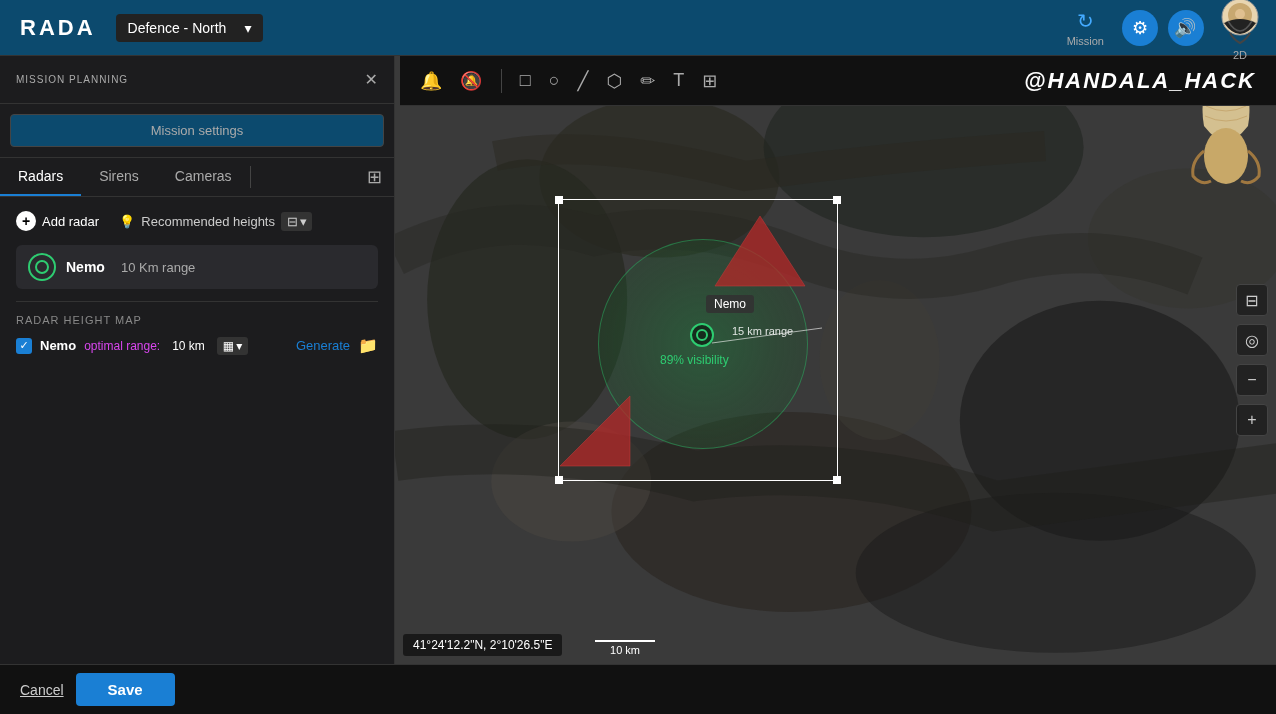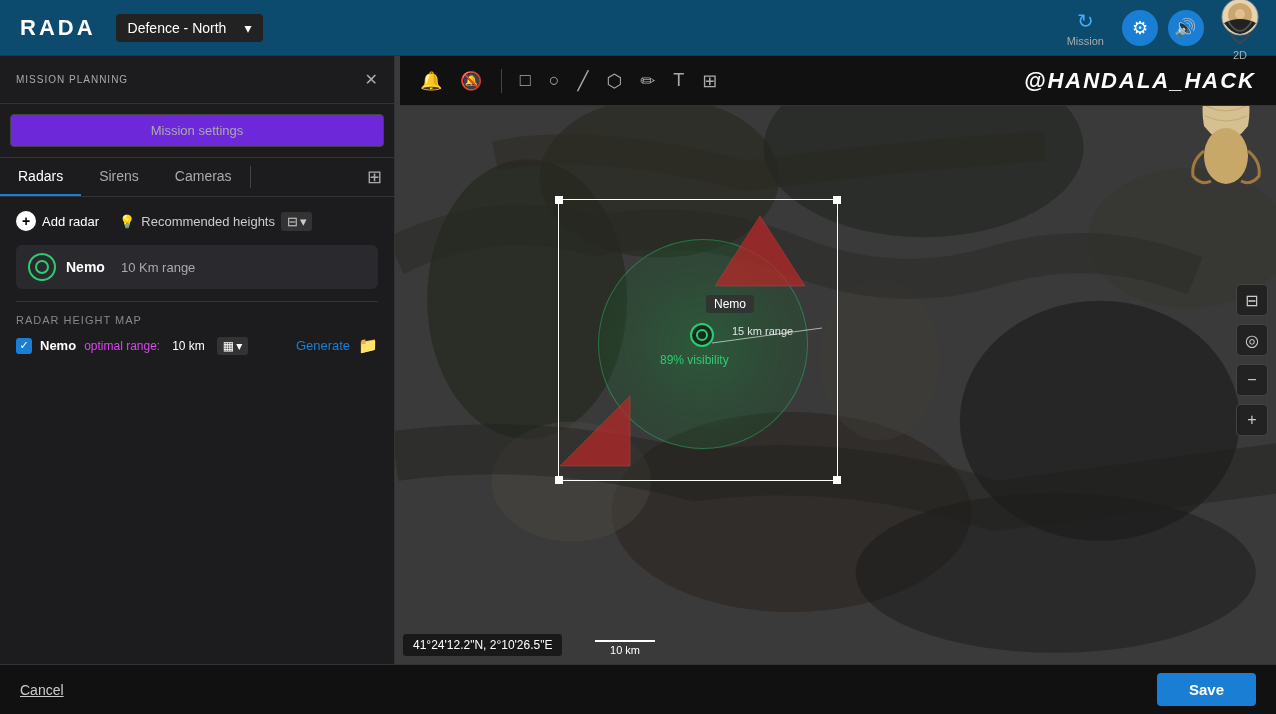--- a/index.html
+++ b/index.html
@@ -195,21 +195,21 @@
     .scale-line {
       width: 60px; height: 2px; background: #fff;
       border-left: 2px solid #fff; border-right: 2px solid #fff;
     }
     .scale-label { font-size: 11px; color: #fff; margin-top: 2px; }
 
     
     .bottom-bar {
       position: absolute; bottom: 0; left: 0; right: 0; height: 50px;
       background: #111; border-top: 1px solid #333;
-      display: flex; align-items: center; justify-content: space-between; gap: 12px; padding: 0 20px;
+      display: flex; align-items: center; justify-content: flex-start; gap: 12px; padding: 0 20px;
     }
     .cancel-btn {
       background: none; border: none; color: #ccc; font-size: 14px; cursor: pointer;
       text-decoration: underline;
     }
     .save-btn {
       background: #1a7fd4; border: none; color: #fff; font-size: 15px; font-weight: bold;
       padding: 8px 32px; border-radius: 4px; cursor: pointer;
     }
 
@@ -255,21 +255,21 @@
   </div>
 </div>
 
 <div class="sidebar">
   <div class="sidebar-header">
     <span class="sidebar-title">MISSION PLANNING</span>
     <button class="close-btn">✕</button>
   </div>
 
   <div style="display:flex; padding: 10px 10px; gap: 6px; border-bottom: 1px solid #333;">
-    <button style="flex:1; padding: 8px 10px; background: #6d28d9; border: 1px solid #444; border-radius: 4px; color: #aaa; font-size: 13px; cursor: pointer;">Mission settings</button>
+    <button style="flex:1; padding: 8px 10px; background: #0c4a6e; border: 1px solid #444; border-radius: 4px; color: #aaa; font-size: 13px; cursor: pointer;">Mission settings</button>
   </div>
 
   <div class="tab-bar">
     <button class="tab-btn active">Radars</button>
     <button class="tab-btn">Sirens</button>
     <button class="tab-btn">Cameras</button>
     <div class="tab-divider"></div>
     <div class="tab-add">⊞</div>
   </div>
 

